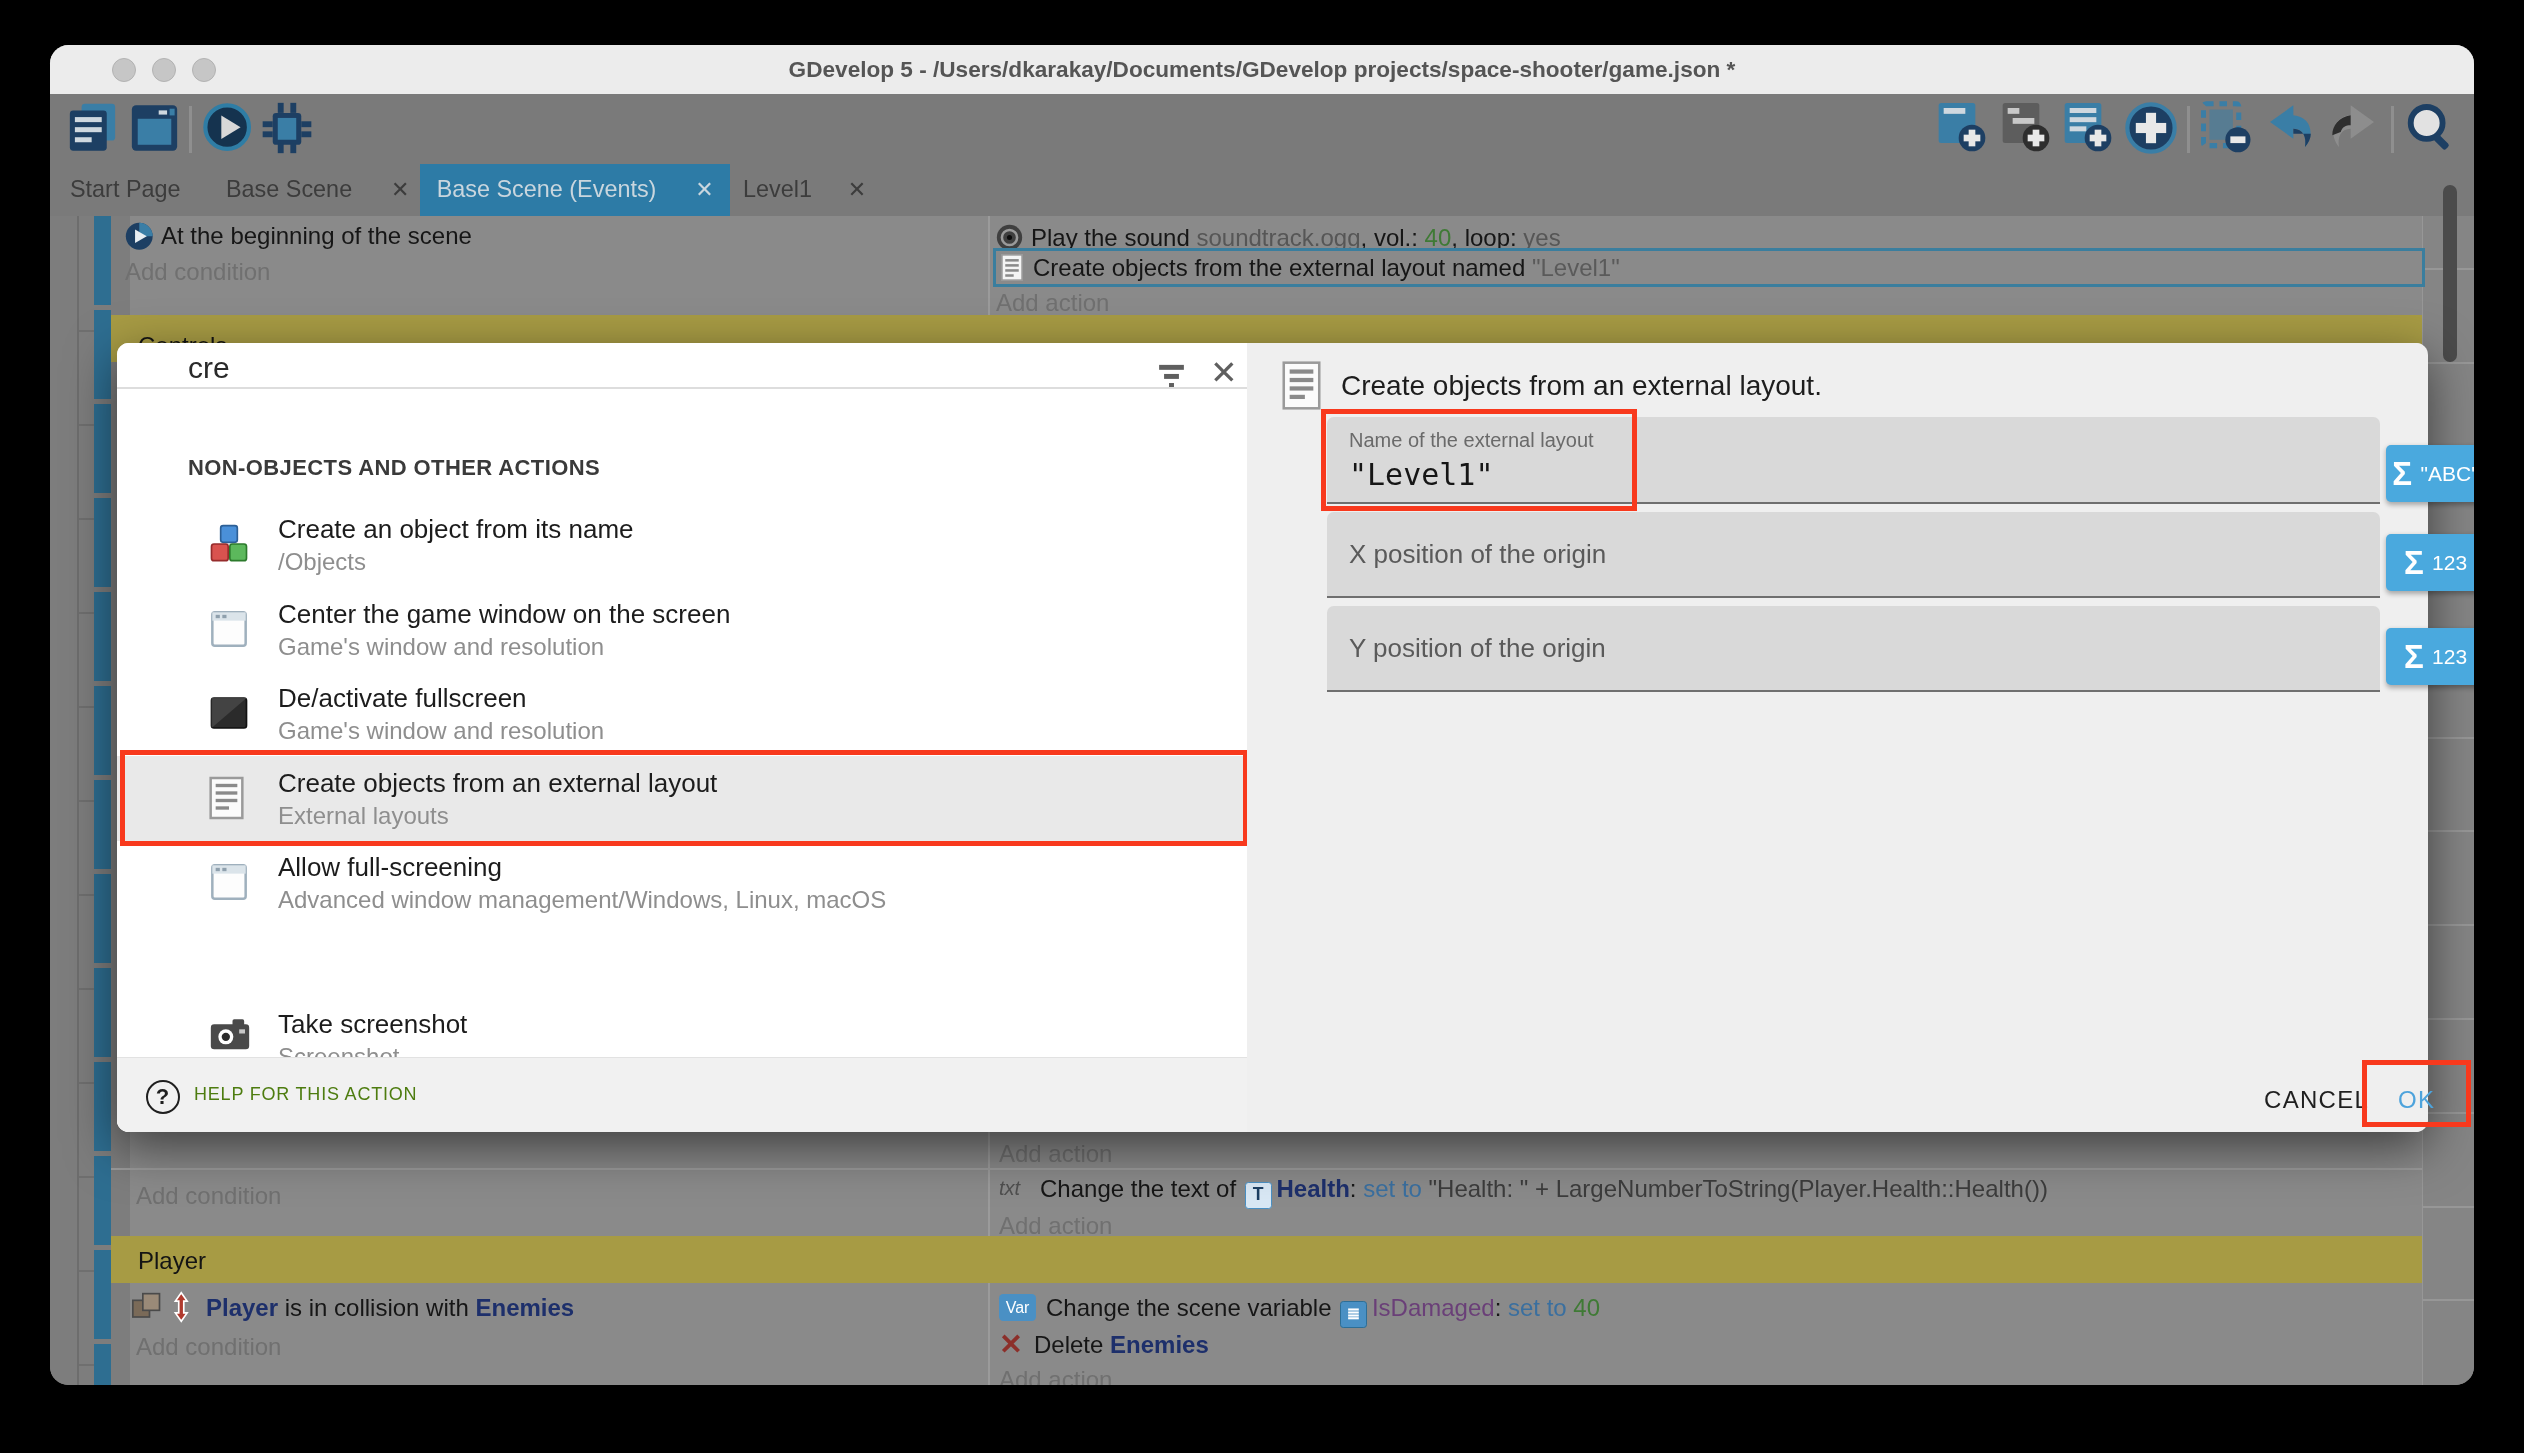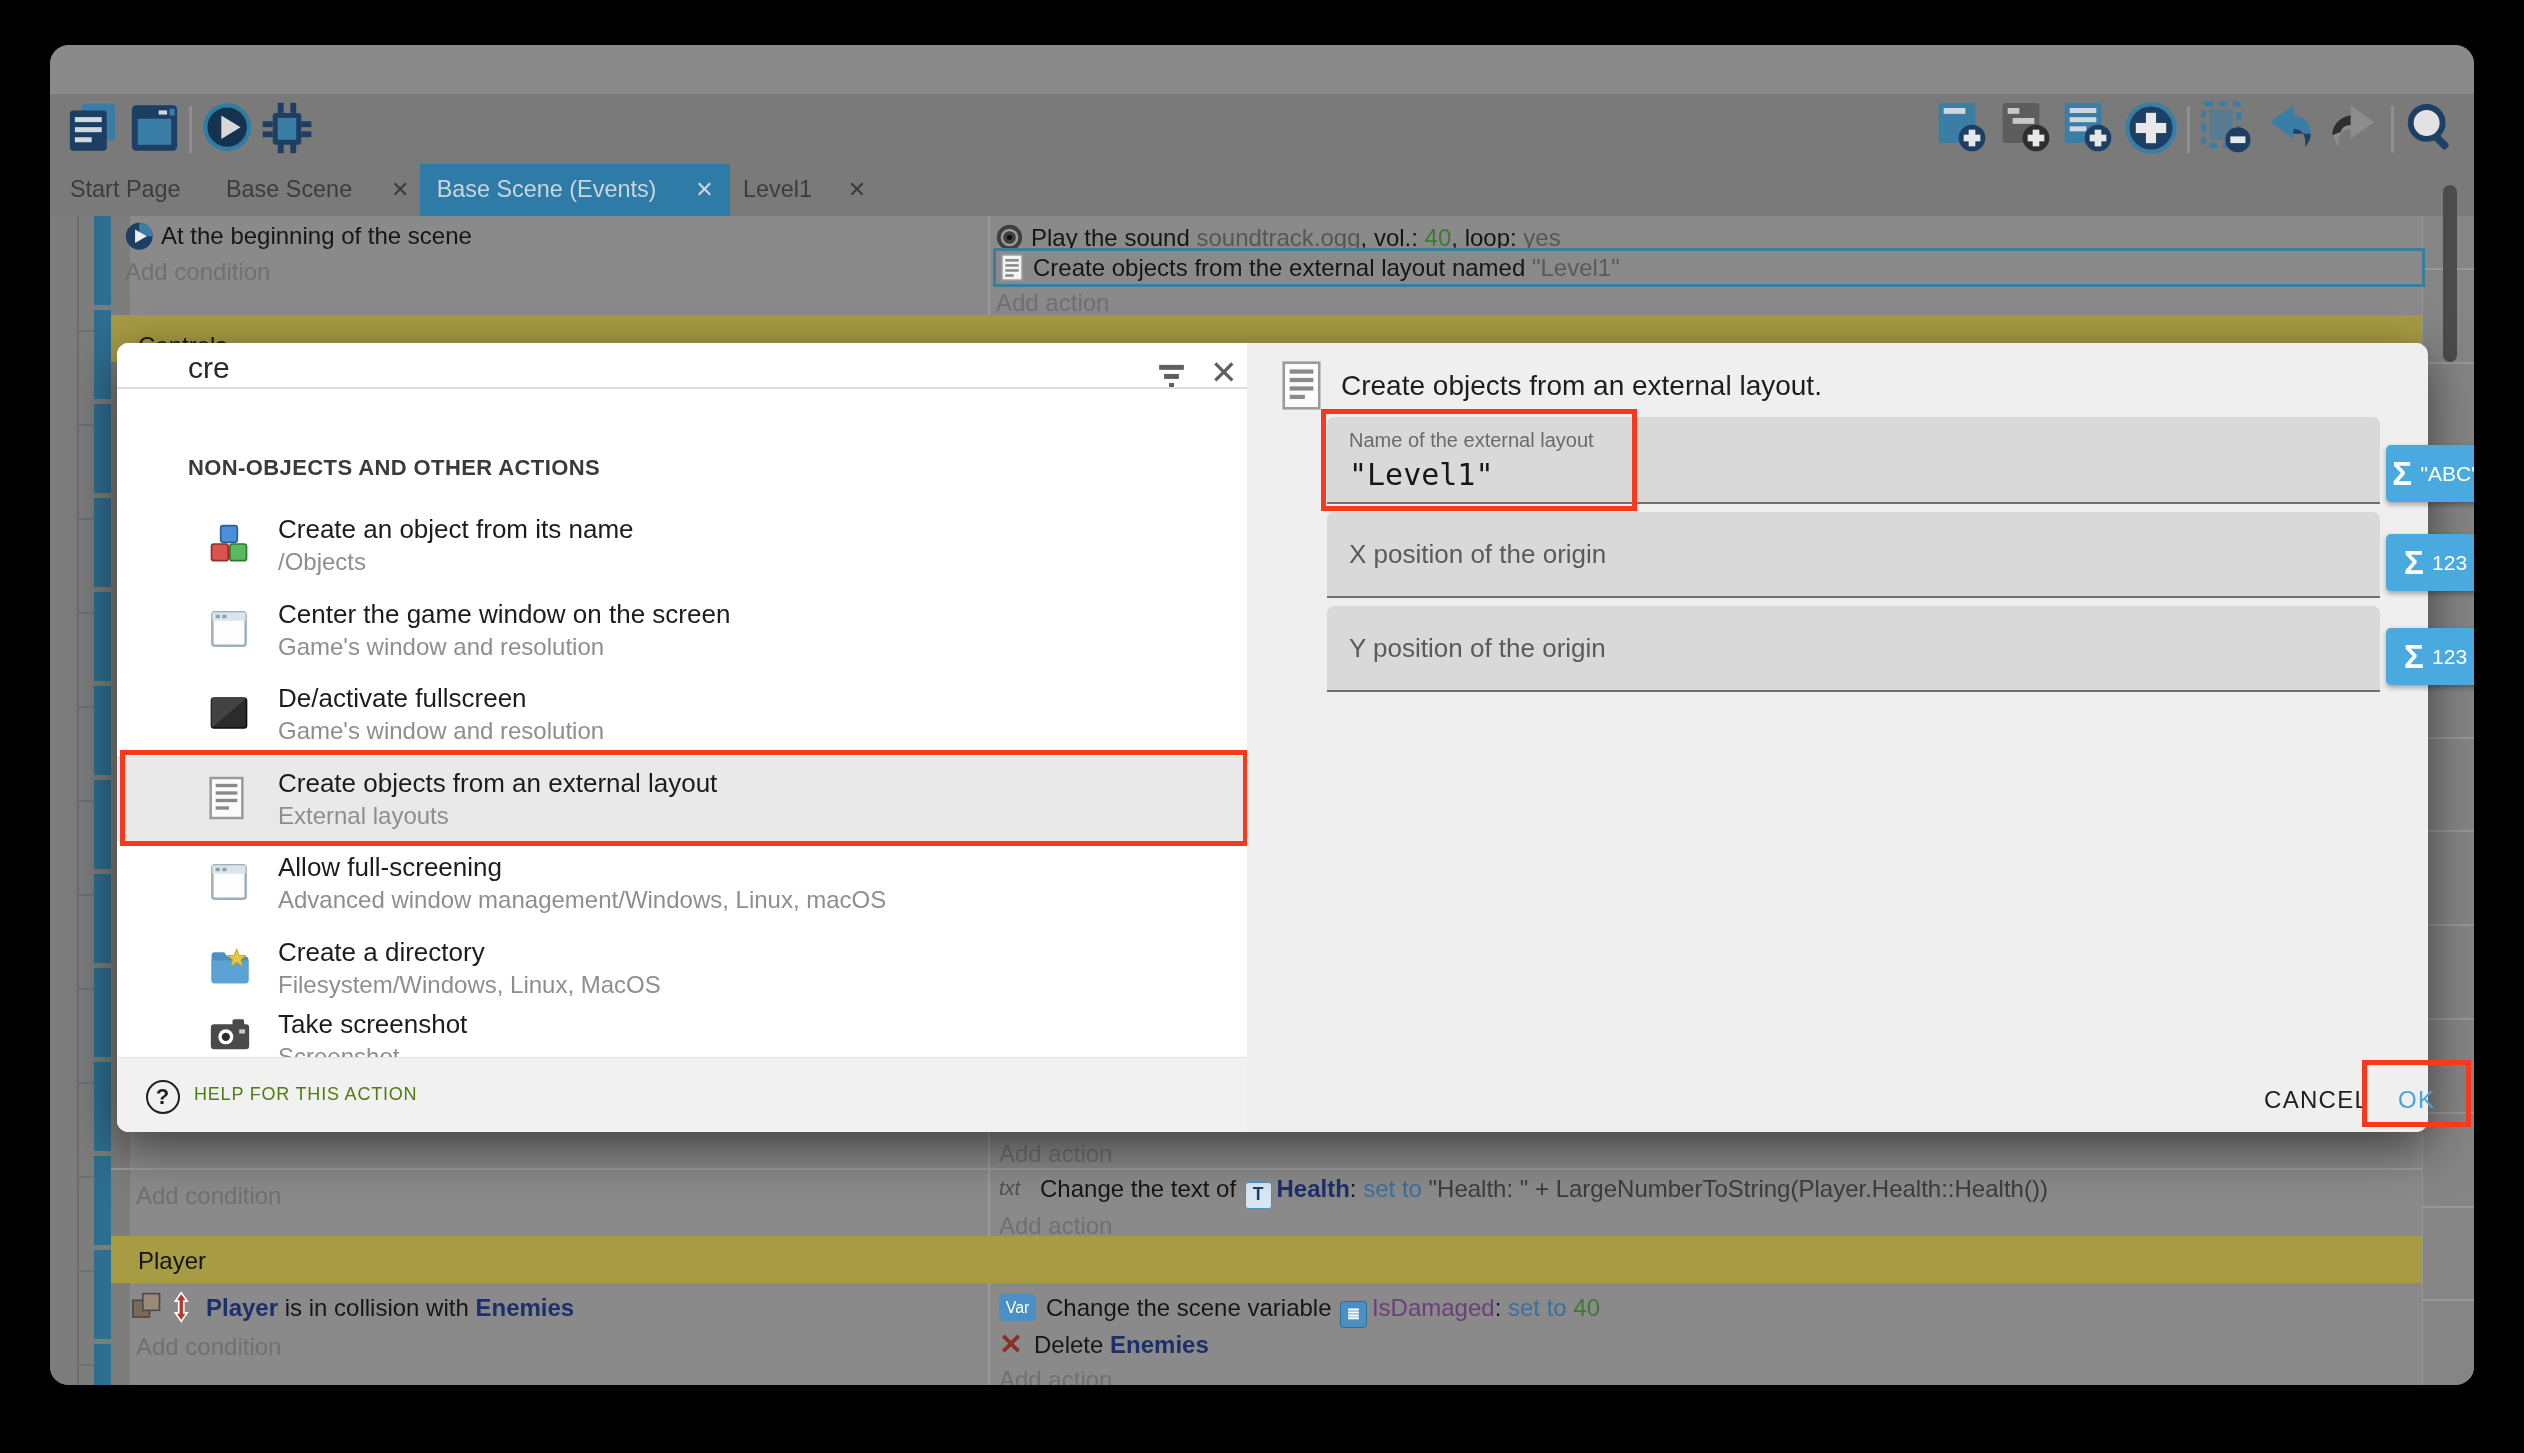--- a/index.html
+++ b/index.html
@@ -81,20 +81,26 @@
   .expr-sigma{color:#fff;font-size:33px;font-weight:bold;}
   .expr-label{color:#fff;font-size:21px;font-weight:500;}
   .btn-text{font-size:24px;letter-spacing:1.3px;font-weight:500;}
   svg{display:block;}
 </style>
 </head>
 <body>
 
 <div class="abs win">
 
+  <div class="abs titlebar">
+    <div class="abs light" style="left:62px;"></div>
+    <div class="abs light" style="left:102px;"></div>
+    <div class="abs light" style="left:142px;"></div>
+    <div class="abs title-text">GDevelop 5 - /Users/dkarakay/Documents/GDevelop projects/space-shooter/game.json *</div>
+  </div>
 
   <div class="abs toolbar">
 
     <div class="abs" style="left:18.4px;top:8.4px;">
       <svg width="49" height="52" viewBox="0 0 58 62">
         <rect x="16" y="2" width="40" height="44" rx="4" fill="#3a7ea6"></rect>
         <rect x="2" y="10" width="44" height="48" rx="4" fill="#1d3f63"></rect>
         <rect x="8" y="18" width="32" height="6" fill="#cfd8df"></rect>
         <rect x="8" y="30" width="32" height="6" fill="#cfd8df"></rect>
         <rect x="8" y="42" width="20" height="6" fill="#cfd8df"></rect>
@@ -367,29 +373,20 @@
         <svg class="abs" style="left:92px;top:22px;" width="40" height="40" viewBox="0 0 48 48">
           <rect x="4" y="4" width="40" height="40" rx="3" fill="#fdfdfd" stroke="#9fb0bd" stroke-width="3"></rect>
           <rect x="4" y="4" width="40" height="10" fill="#dbe4ea"></rect>
           <rect x="8" y="7" width="5" height="4" fill="#8fa0ad"></rect>
             <rect x="16" y="7" width="5" height="4" fill="#8fa0ad"></rect>
         </svg>
         <div class="abs dlg-item-title" style="left:161px;top:11.7px;">Allow full-screening</div>
         <div class="abs dlg-item-sub" style="left:161px;top:46px;">Advanced window management/Windows, Linux, macOS</div>
       </div>
 
-      <div class="abs" style="left:0;top:582px;width:1130px;height:85px;">
-        <svg class="abs" style="left:92px;top:22px;" width="42" height="39" viewBox="0 0 50 46">
-          <path d="M3 10 Q3 6 7 6 L18 6 L22 11 L43 11 Q47 11 47 15 L47 39 Q47 43 43 43 L7 43 Q3 43 3 39 Z" fill="#4a90c4"></path>
-          <path d="M3 16 L47 16 L47 39 Q47 43 43 43 L7 43 Q3 43 3 39 Z" fill="#5ba3d4"></path>
-          <polygon points="33,2 36,10 44,10 38,15 40,23 33,18 26,23 28,15 22,10 30,10" fill="#e8c93e" stroke="#b89a1e" stroke-width="1"></polygon>
-        </svg>
-        <div class="abs dlg-item-title" style="left:161px;top:11.7px;">Create a directory</div>
-        <div class="abs dlg-item-sub" style="left:161px;top:46px;">Filesystem/Windows, Linux, MacOS</div>
-      </div>
 
       <div class="abs" style="left:0;top:666px;width:1130px;height:48px;">
         <svg class="abs" style="left:92px;top:6.7px;" width="42" height="35" viewBox="0 0 50 42">
           <rect x="2" y="10" width="46" height="30" rx="4" fill="#4a4a4a"></rect>
           <rect x="28" y="4" width="14" height="8" rx="2" fill="#4a4a4a"></rect>
           <circle cx="20" cy="25" r="9" fill="#fff"></circle>
             <circle cx="20" cy="25" r="5" fill="#2b2b2b"></circle>
           <rect x="36" y="16" width="7" height="5" fill="#c8c8c8"></rect>
         </svg>
         <div class="abs dlg-item-title" style="left:161px;top:0px;">Take screenshot</div>

